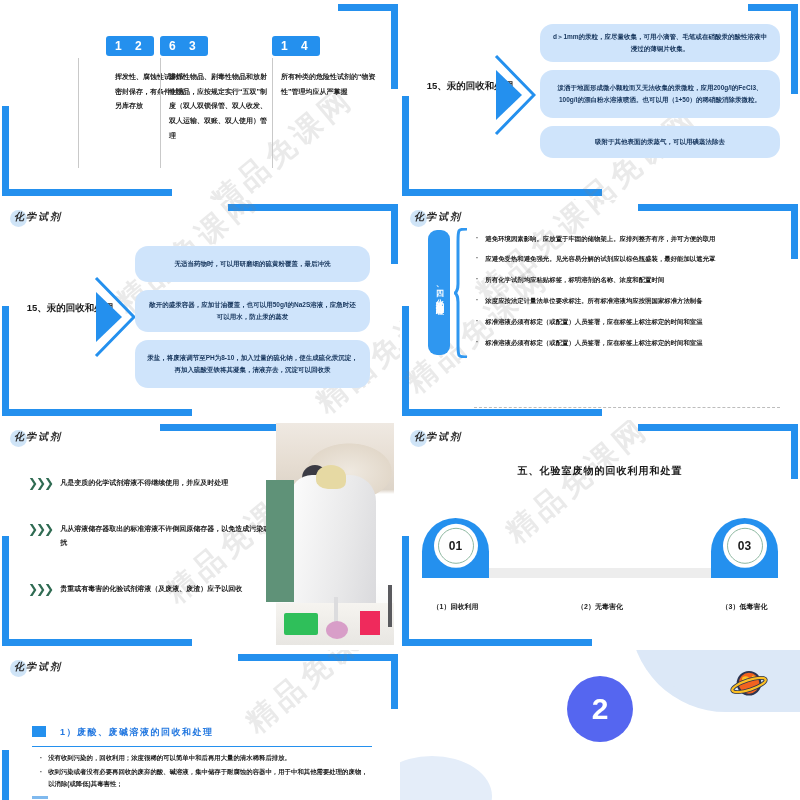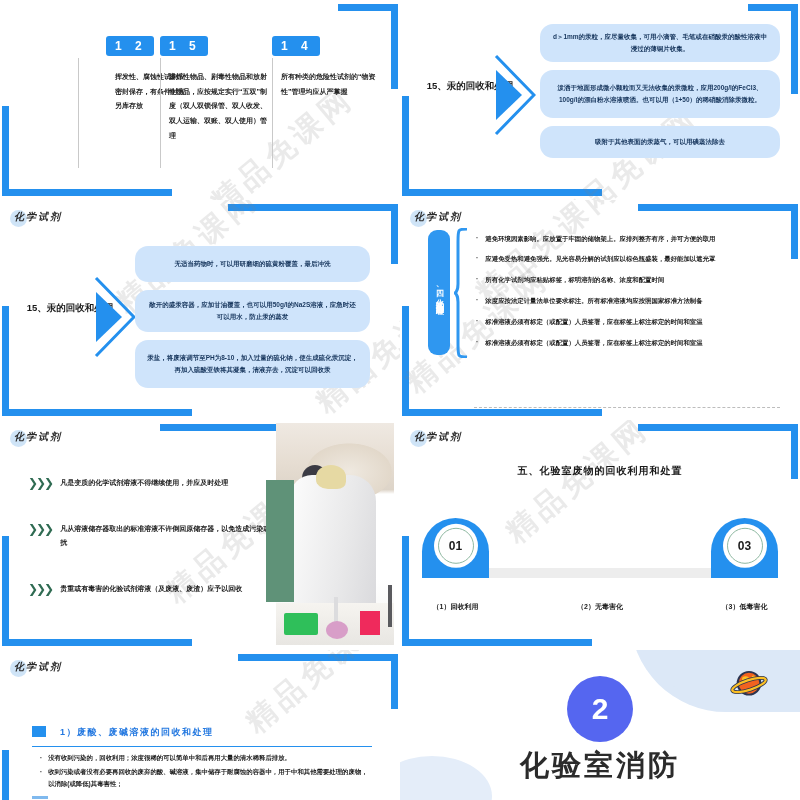--- a/index.html
+++ b/index.html
@@ -168,21 +168,21 @@
     <div class="wm">
       <span style="left:195px; top:130px;">精品免课网</span>
     </div>
     <div class="col3" style="left:78px;padding-left:28px;">
       <div class="rule"></div>
       <div class="num">1 2</div>
       <div class="body">挥发性、腐蚀性试剂应密封保存，有条件时宜另库存放</div>
     </div>
     <div class="col3" style="left:160px;">
       <div class="rule"></div>
-      <div class="num">1 5</div>
+      <div class="num">6 3</div>
       <div class="body">爆炸性物品、剧毒性物品和放射性物品，应按规定实行“五双”制度（双人双锁保管、双人收发、双人运输、双账、双人使用）管理</div>
     </div>
     <div class="col3" style="left:272px;">
       <div class="rule"></div>
       <div class="num">1 4</div>
       <div class="body">所有种类的危险性试剂的“物资性”管理均应从严掌握</div>
     </div>
   </div>
 
   <div class="slide s2">
@@ -375,16 +375,15 @@
     <svg class="planet" viewBox="0 0 48 48">
       <circle cx="24" cy="22" r="13" fill="#f2621f" stroke="#2b3450" stroke-width="2.2"></circle>
       <ellipse cx="20" cy="17" rx="4" ry="3" fill="#fbbf24"></ellipse>
       <circle cx="29" cy="15" r="2" fill="#fbbf24"></circle>
       <circle cx="28" cy="28" r="1.6" fill="#c23d10"></circle>
       <circle cx="22" cy="30" r="1.3" fill="#c23d10"></circle>
       <ellipse cx="24" cy="24" rx="20" ry="5.5" fill="none" stroke="#2b3450" stroke-width="4.4" transform="rotate(-18 24 24)"></ellipse>
       <ellipse cx="24" cy="24" rx="20" ry="5.5" fill="none" stroke="#fbbf24" stroke-width="2.6" transform="rotate(-18 24 24)"></ellipse>
     </svg>
     <div class="circle2">2</div>
-    <div class="title2">化验室消防</div>
   </div>
 
 </div>
 
 </body></html>

